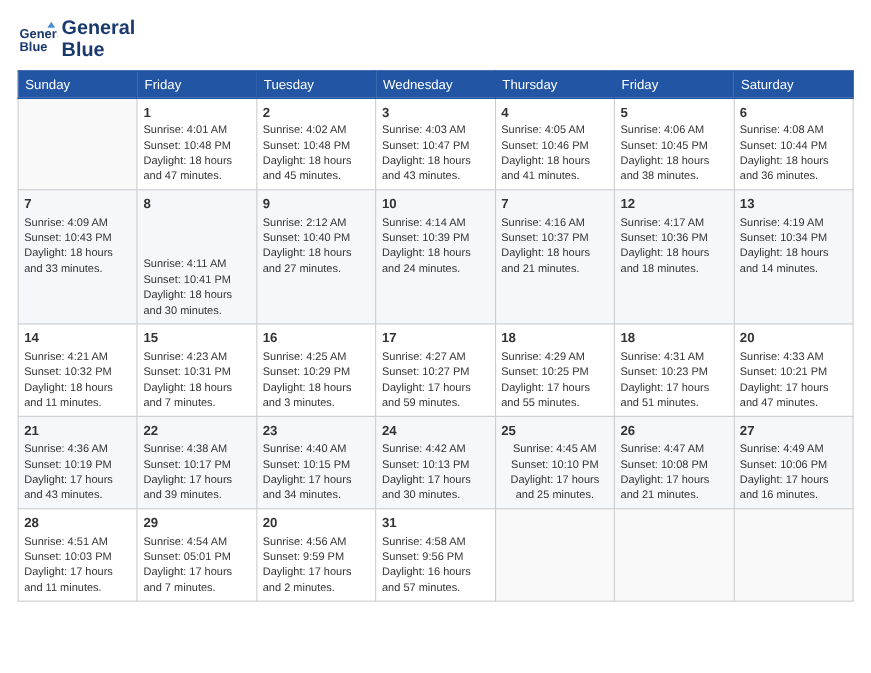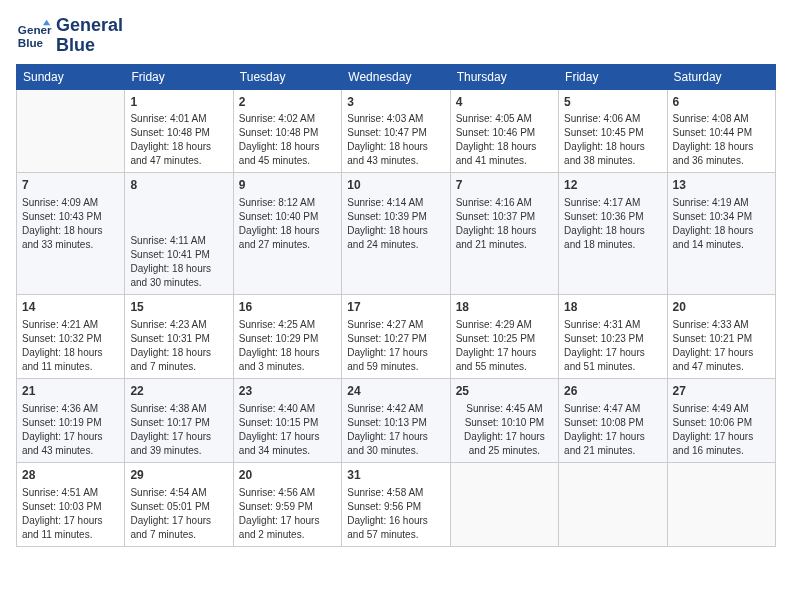--- a/index.html
+++ b/index.html
@@ -174,21 +174,21 @@
         </td>
         <td>
           <span class="day-num">8</span>
           <div class="day-info" style="white-space: pre-line; margin-top: 40px;">Sunrise: 4:11 AM
 Sunset: 10:41 PM
 Daylight: 18 hours
 and 30 minutes.</div>
         </td>
         <td>
           <span class="day-num">9</span>
-          <div class="day-info" style="white-space: pre-line;">Sunrise: 8:12 AM
+          <div class="day-info" style="white-space: pre-line;">Sunrise: 2:12 AM
 Sunset: 10:40 PM
 Daylight: 18 hours
 and 27 minutes.</div>
         </td>
         <td>
           <span class="day-num">10</span>
           <div class="day-info" style="white-space: pre-line;">Sunrise: 4:14 AM
 Sunset: 10:39 PM
 Daylight: 18 hours
 and 24 minutes.</div>

